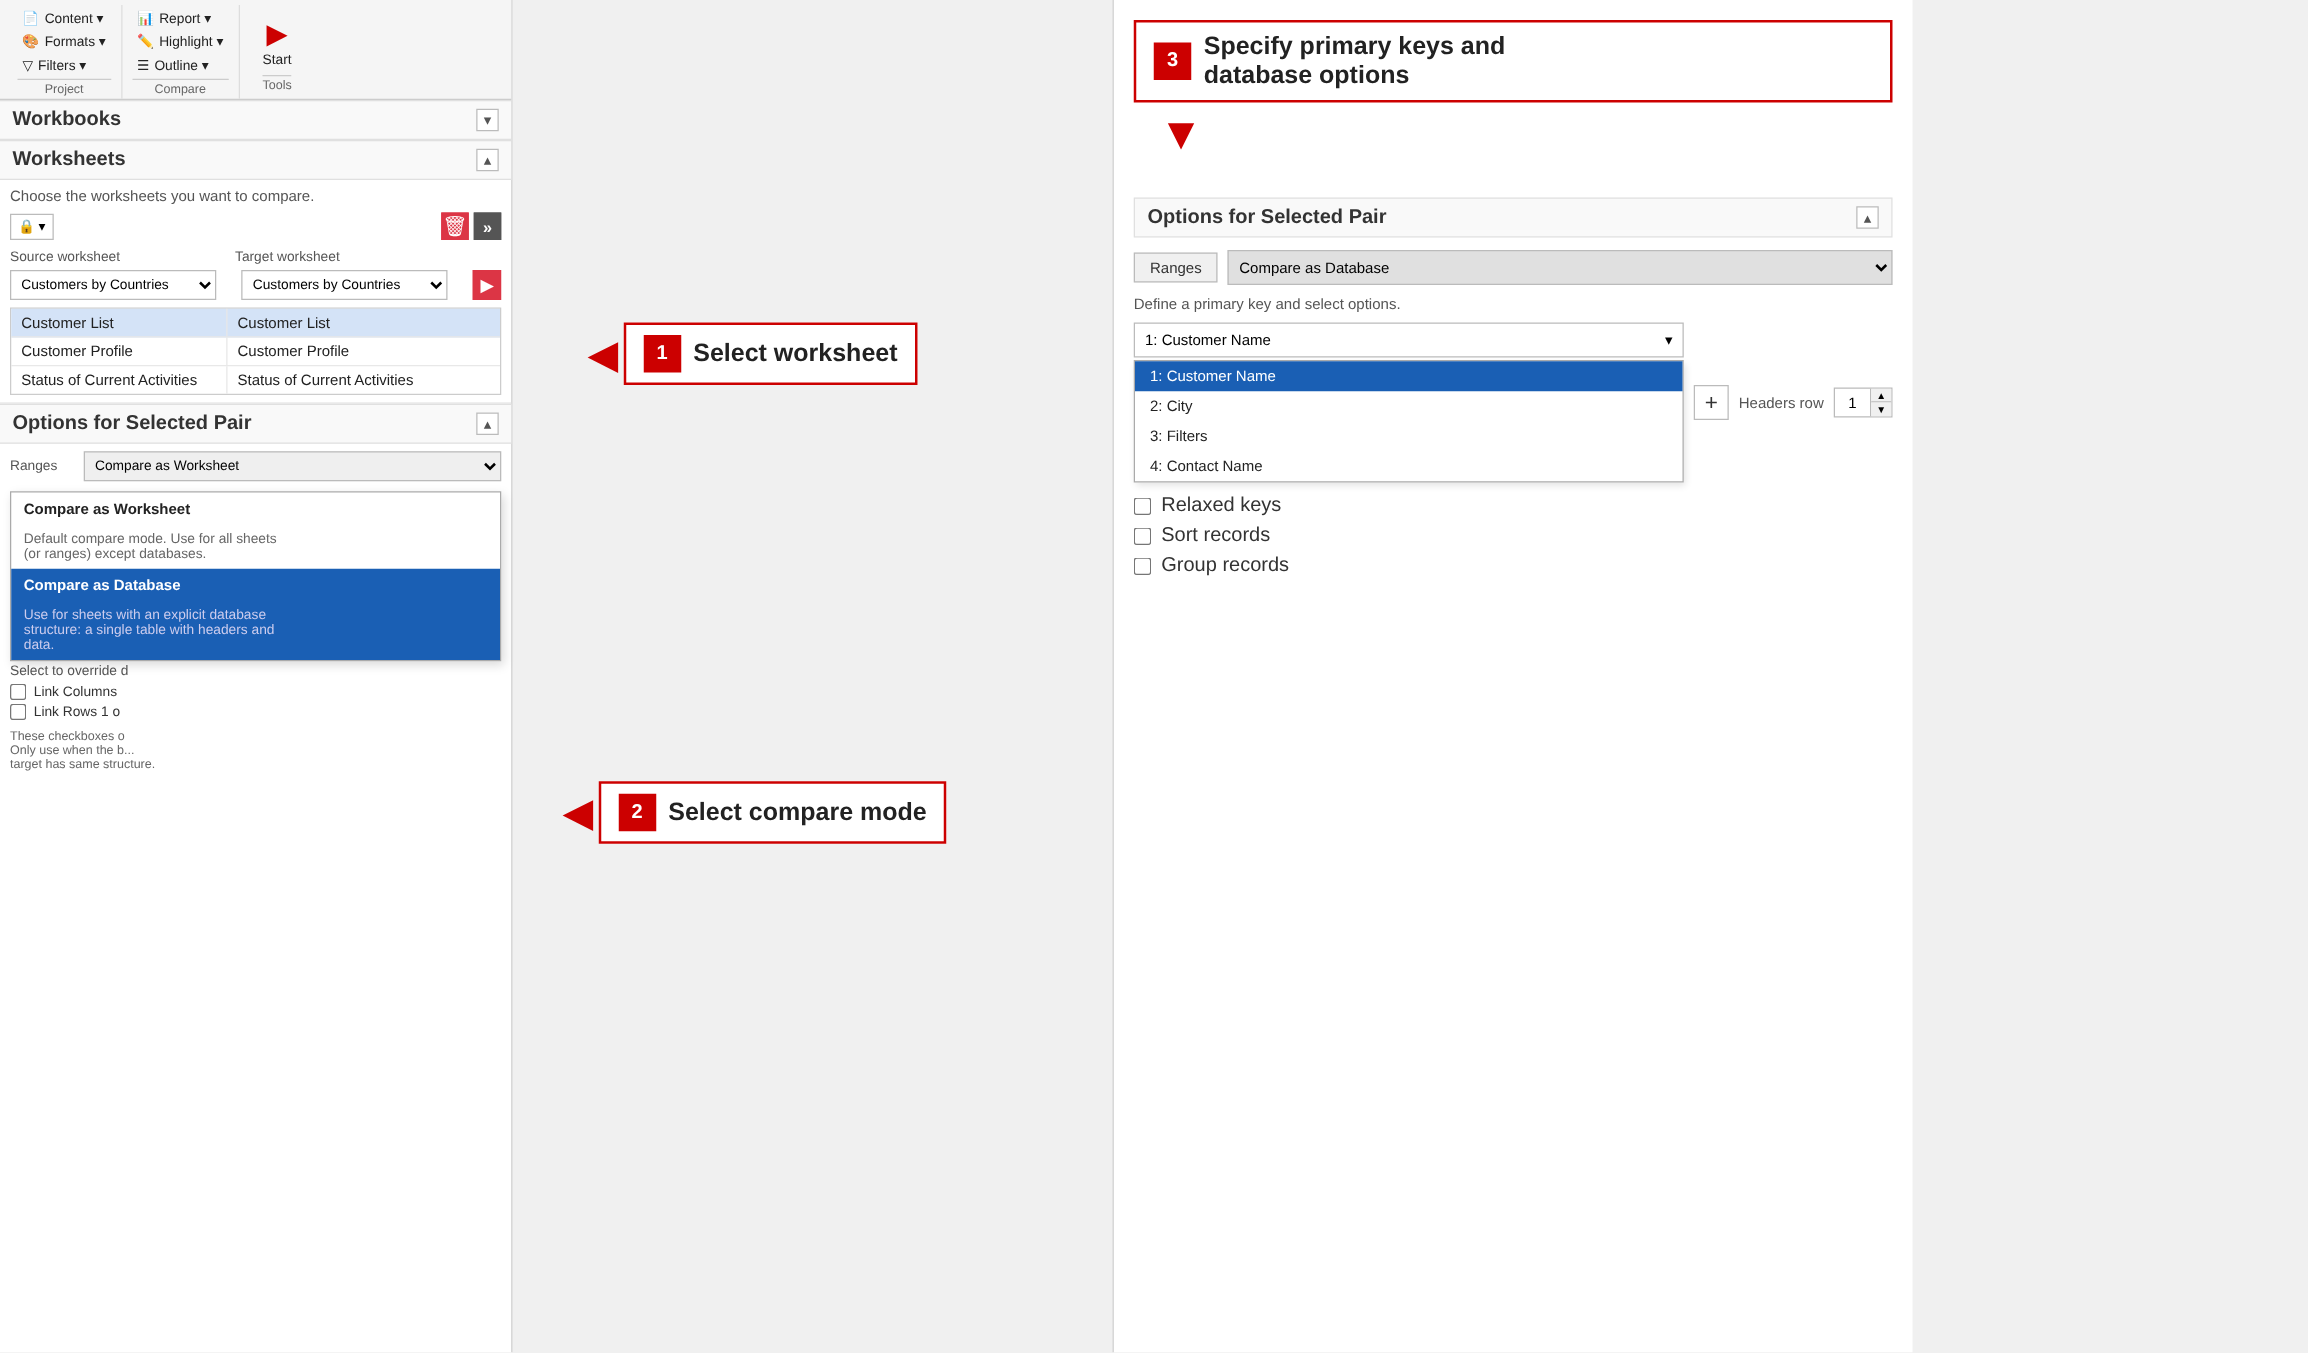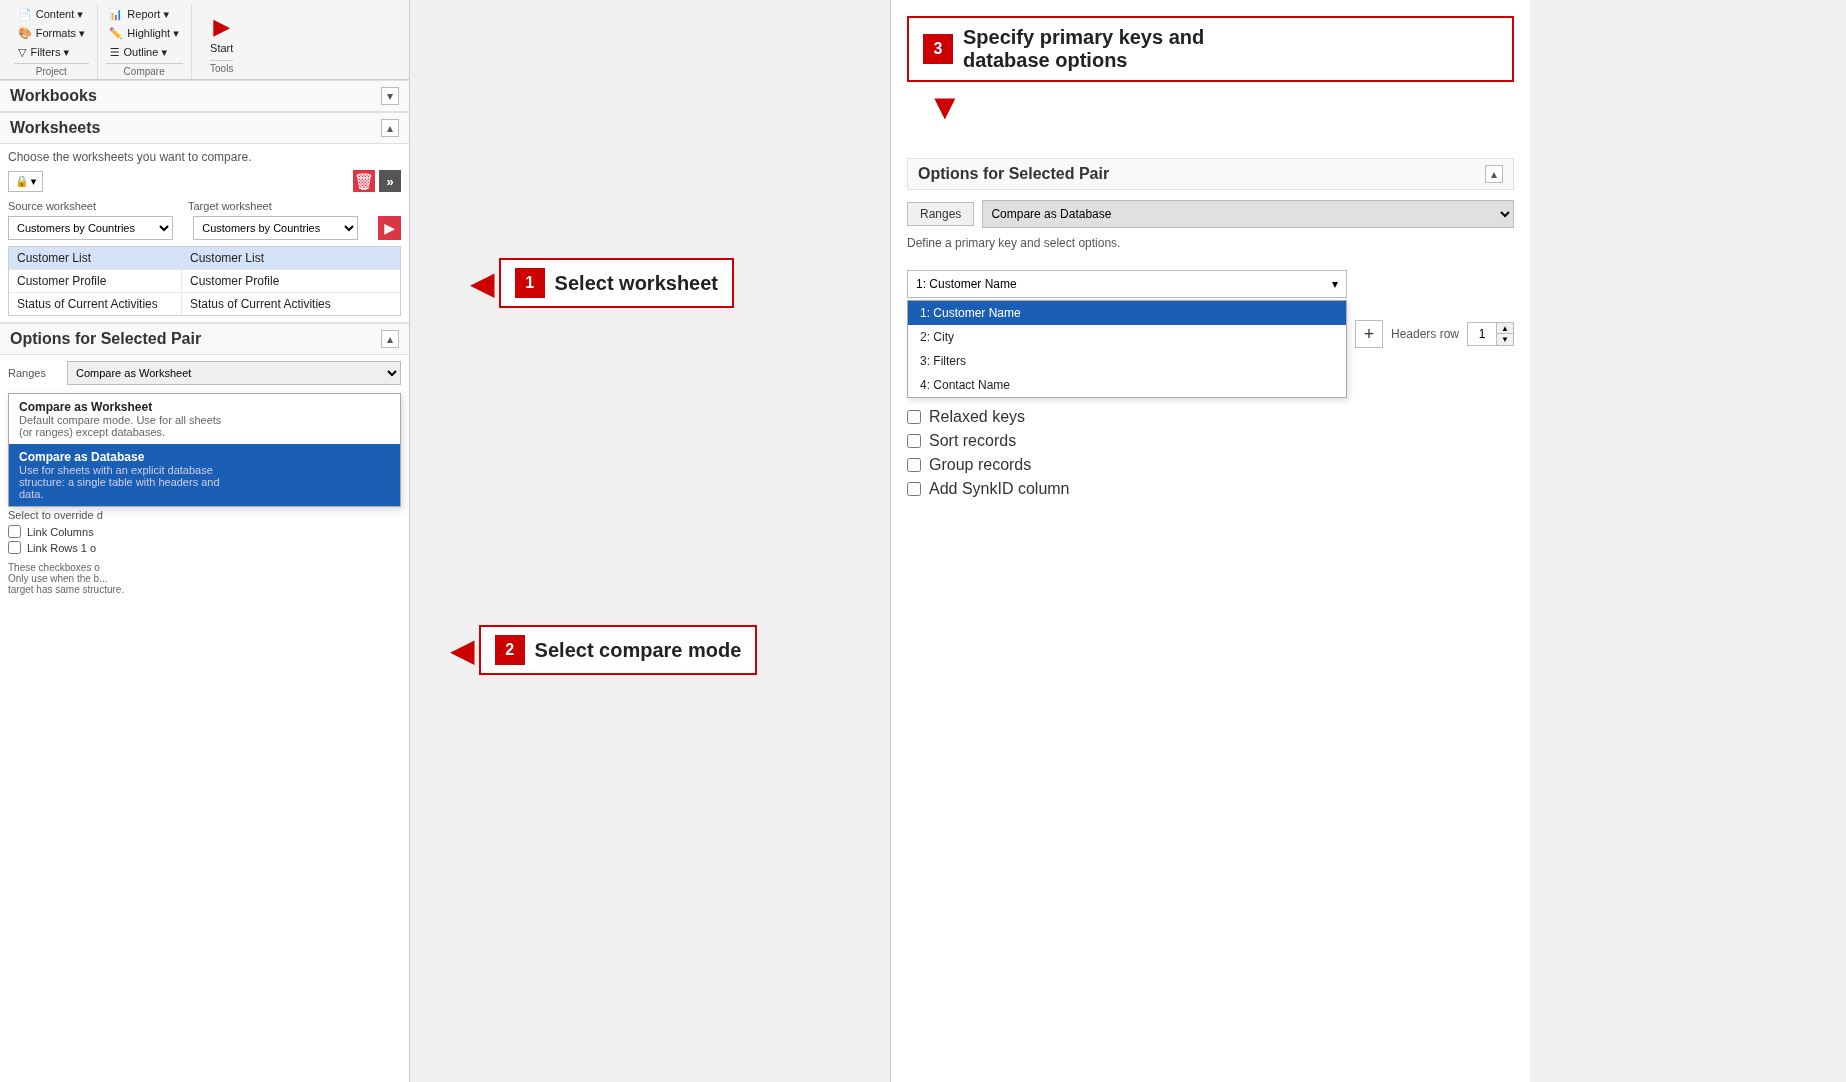--- a/index.html
+++ b/index.html
@@ -250,21 +250,21 @@
       padding: 6px 10px;
     }
     .dropdown-item-title {
       font-size: 12px;
       font-weight: 600;
       color: #222;
     }
     .dropdown-item-desc {
       font-size: 11px;
       color: #666;
-      margin-top: 0;
+      margin-top: 11px;
     }
     .dropdown-item.highlighted {
       background: #1a5fb4;
       color: white;
     }
     .dropdown-item.highlighted .dropdown-item-title {
       color: white;
     }
     .dropdown-item.highlighted .dropdown-item-desc {
       color: #cce;
@@ -365,21 +365,21 @@
       height: 28px;
       font-size: 12px;
       border: 1px solid #bbb;
       padding: 2px 4px;
       background: #e0e0e0;
     }
 
     .define-text {
       font-size: 12px;
       color: #555;
-      margin-bottom: 20px;
+      margin-bottom: 8px;
     }
 
     .primary-key-row {
       display: flex;
       align-items: center;
       gap: 8px;
       margin-bottom: 10px;
     }
     .plus-btn {
       width: 28px;
@@ -699,21 +699,17 @@
         <span class="right-checkbox-label">Relaxed keys</span>
       </div>
       <div class="right-checkbox-row">
         <input type="checkbox" style="">
         <span class="right-checkbox-label">Sort records</span>
       </div>
       <div class="right-checkbox-row">
         <input type="checkbox" style="">
         <span class="right-checkbox-label">Group records</span>
       </div>
-      <div class="right-checkbox-row">
-        <input type="checkbox" style="">
-        <span class="right-checkbox-label">Add SynkID column</span>
-      </div>
     </div>
 
   </div>
 
 </div>
 
 </body></html>

